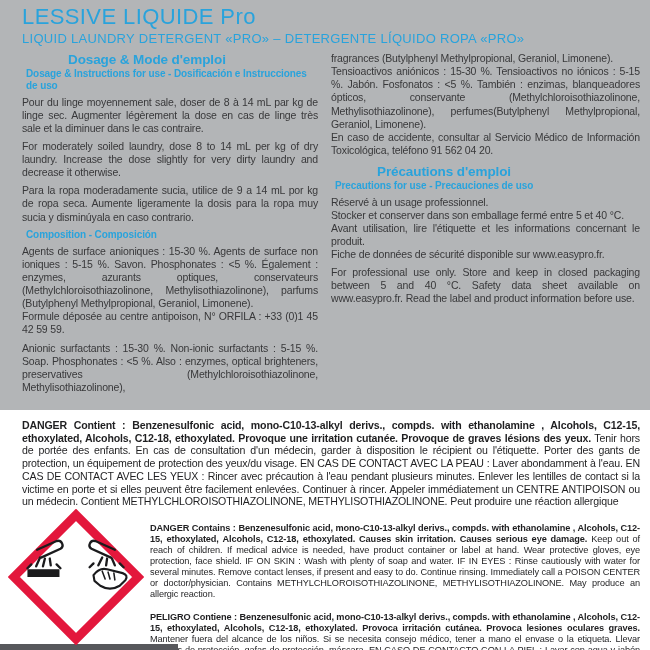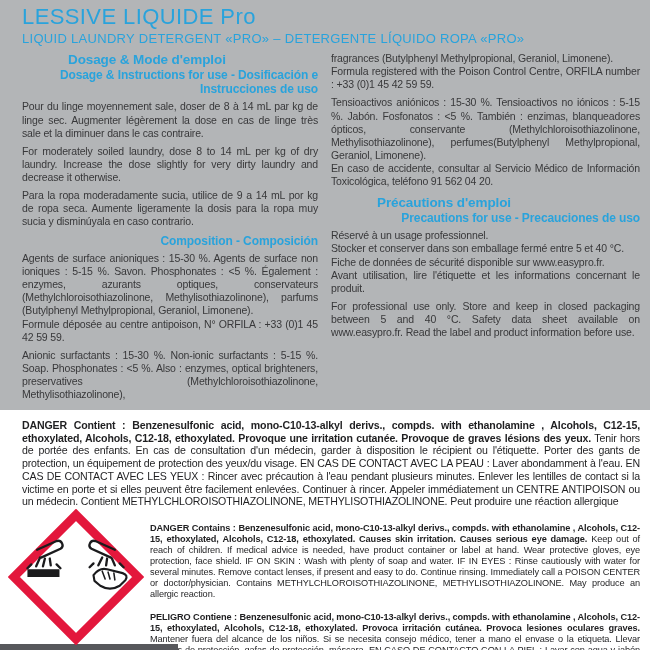--- a/index.html
+++ b/index.html
@@ -12,21 +12,21 @@
   .subtitle{color:#29a3dc;font-size:13px;font-weight:500;letter-spacing:.3px;margin-top:3px;}
 
   .cols{display:flex;gap:13px;margin-top:6px;}
   .col{text-align:justify;color:#38383a;font-size:10.5px;line-height:1.25;letter-spacing:-.15px;}
   .col-left{width:296px;}
   .col-right{width:309px;}
   .col p{margin:0 0 5px 0;}
   .col p.tight{margin-bottom:0;}
   h3.sec{color:#29a3dc;font-size:13.5px;margin:7px 0 0 0;line-height:1.15;text-align:left;letter-spacing:-.1px;padding-left:46px;}
   h3.sec.first{margin-top:0;}
-  h4.sec{color:#29a3dc;font-size:12px;margin:0 0 4px 4px;line-height:1.2;text-align:right;letter-spacing:-.1px;}
+  h4.sec{color:#29a3dc;font-size:10px;margin:0 0 4px 4px;line-height:1.2;text-align:left;letter-spacing:-.1px;}
   .pgroup div{margin:0;}
   .pgroup{margin-bottom:5px;}
 
   
   .bottom{box-sizing:border-box;padding:9px 10px 0 22px;background:#ffffff;}
   .danger-fr{margin:0 0 3px 0;color:#1f1f21;font-size:10.6px;line-height:1.2;text-align:justify;letter-spacing:-.15px;}
   .danger-fr b{font-weight:700;}
   .hazard-row{display:flex;align-items:flex-start;margin-left:-14px;}
   .ghs{width:136px;height:136px;flex:0 0 136px;margin-top:-2px;position:relative;z-index:2;}
   .hazard-texts{flex:1;padding-left:6px;}
@@ -52,31 +52,30 @@
         <p>Para la ropa moderadamente sucia, utilice de 9 a 14 mL por kg de ropa seca. Aumente ligeramente la dosis para la ropa muy sucia y disminúyala en caso contrario.</p>
 
         <h4 class="sec">Composition - Composición</h4>
         <p class="tight">Agents de surface anioniques : 15-30 %. Agents de surface non ioniques : 5-15 %. Savon. Phosphonates : &lt;5 %. Également : enzymes, azurants optiques, conservateurs (Methylchloroisothiazolinone, Methylisothiazolinone), parfums (Butylphenyl Methylpropional, Geraniol, Limonene).</p>
         <p>Formule déposée au centre antipoison, N° ORFILA : +33 (0)1 45 42 59 59.</p>
         <p>Anionic surfactants : 15-30 %. Non-ionic surfactants : 5-15 %. Soap. Phosphonates : &lt;5 %. Also : enzymes, optical brighteners, preservatives (Methylchloroisothiazolinone, Methylisothiazolinone),</p>
       </div>
 
       <div class="col col-right">
         <p class="tight">fragrances (Butylphenyl Methylpropional, Geraniol, Limonene).</p>
-        <p>Formula registered with the Poison Control Centre, ORFILA number : +33 (0)1 45 42 59 59.</p>
         <p class="tight">Tensioactivos aniónicos : 15-30 %. Tensioactivos no iónicos : 5-15 %. Jabón. Fosfonatos : &lt;5 %. También : enzimas, blanqueadores ópticos, conservante (Methylchloroisothiazolinone, Methylisothiazolinone), perfumes(Butylphenyl Methylpropional, Geraniol, Limonene).</p>
         <p>En caso de accidente, consultar al Servicio Médico de Información Toxicológica, teléfono 91 562 04 20.</p>
 
         <h3 class="sec">Précautions d'emploi</h3>
         <h4 class="sec">Precautions for use - Precauciones de uso</h4>
         <div class="pgroup">
           <div>Réservé à un usage professionnel.</div>
           <div>Stocker et conserver dans son emballage fermé entre 5 et 40 °C.</div>
+          <div>Avant utilisation, lire l'étiquette et les informations concernant le produit.</div>
           <div>Fiche de données de sécurité disponible sur www.easypro.fr.</div>
-          <div>Avant utilisation, lire l'étiquette et les informations concernant le produit.</div>
         </div>
         <p>For professional use only. Store and keep in closed packaging between 5 and 40 °C. Safety data sheet available on www.easypro.fr. Read the label and product information before use.</p>
       </div>
     </div>
   </div>
 
   <div class="bottom">
     <p class="danger-fr"><b>DANGER Contient : Benzenesulfonic acid, mono-C10-13-alkyl derivs., compds. with ethanolamine , Alcohols, C12-15, ethoxylated, Alcohols, C12-18, ethoxylated. Provoque une irritation cutanée. Provoque de graves lésions des yeux.</b> <span>Tenir hors de portée des enfants. En cas de consultation d'un médecin, garder à disposition le récipient ou l'étiquette. Porter des gants de protection, un équipement de protection des yeux/du visage. EN CAS DE CONTACT AVEC LA PEAU : Laver abondamment à l'eau. EN CAS DE CONTACT AVEC LES YEUX : Rincer avec précaution à l'eau pendant plusieurs minutes. Enlever les lentilles de contact si la victime en porte et si elles peuvent être facilement enlevées. Continuer à rincer. Appeler immédiatement un CENTRE ANTIPOISON ou un médecin. Contient METHYLCHLOROISOTHIAZOLINONE, METHYLISOTHIAZOLINONE. Peut produire une réaction allergique</span></p>
 
     <div class="hazard-row">

